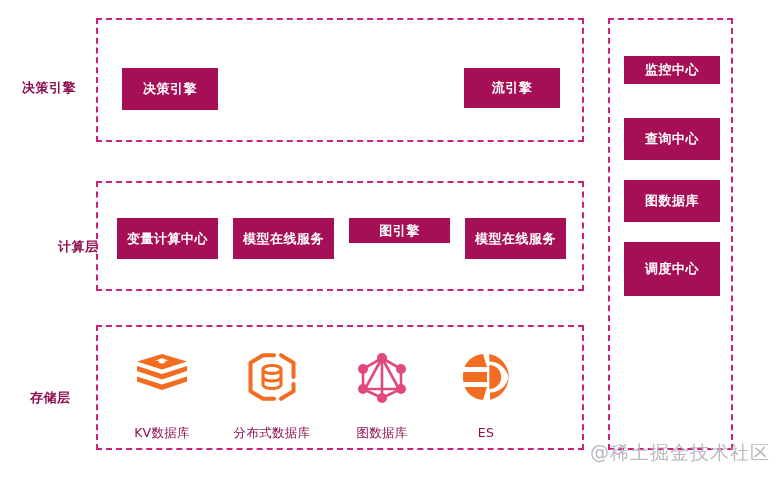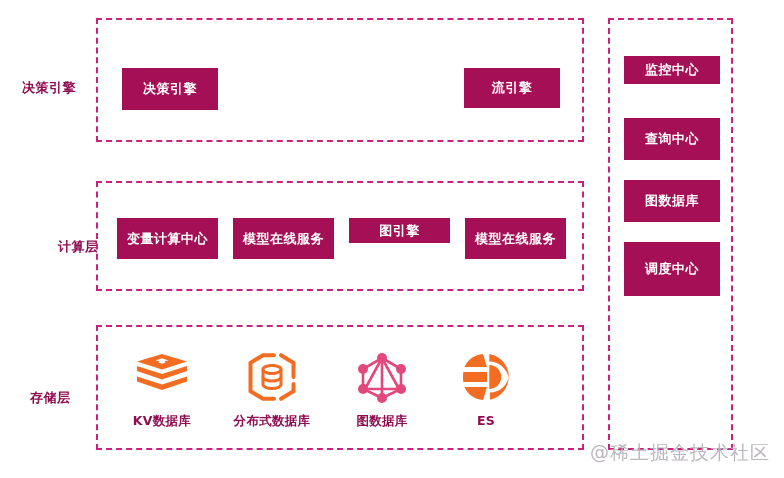--- a/index.html
+++ b/index.html
@@ -67,24 +67,24 @@
   }
   .store-icon {
     width: 56px;
     height: 56px;
     display: flex;
     align-items: center;
     justify-content: center;
   }
   .store-icon svg { display: block; }
   .store-label {
-    margin-top: 8px;
+    margin-top: 20px;
     color: #8E0D51;
     font-size: 12.5px;
-    font-weight: bold;
+    font-weight: normal;
     letter-spacing: 0.3px;
     white-space: nowrap;
   }
 
   
   .watermark {
     position: absolute;
     right: 14px;
     bottom: 12px;
     color: #B8B3BC;

